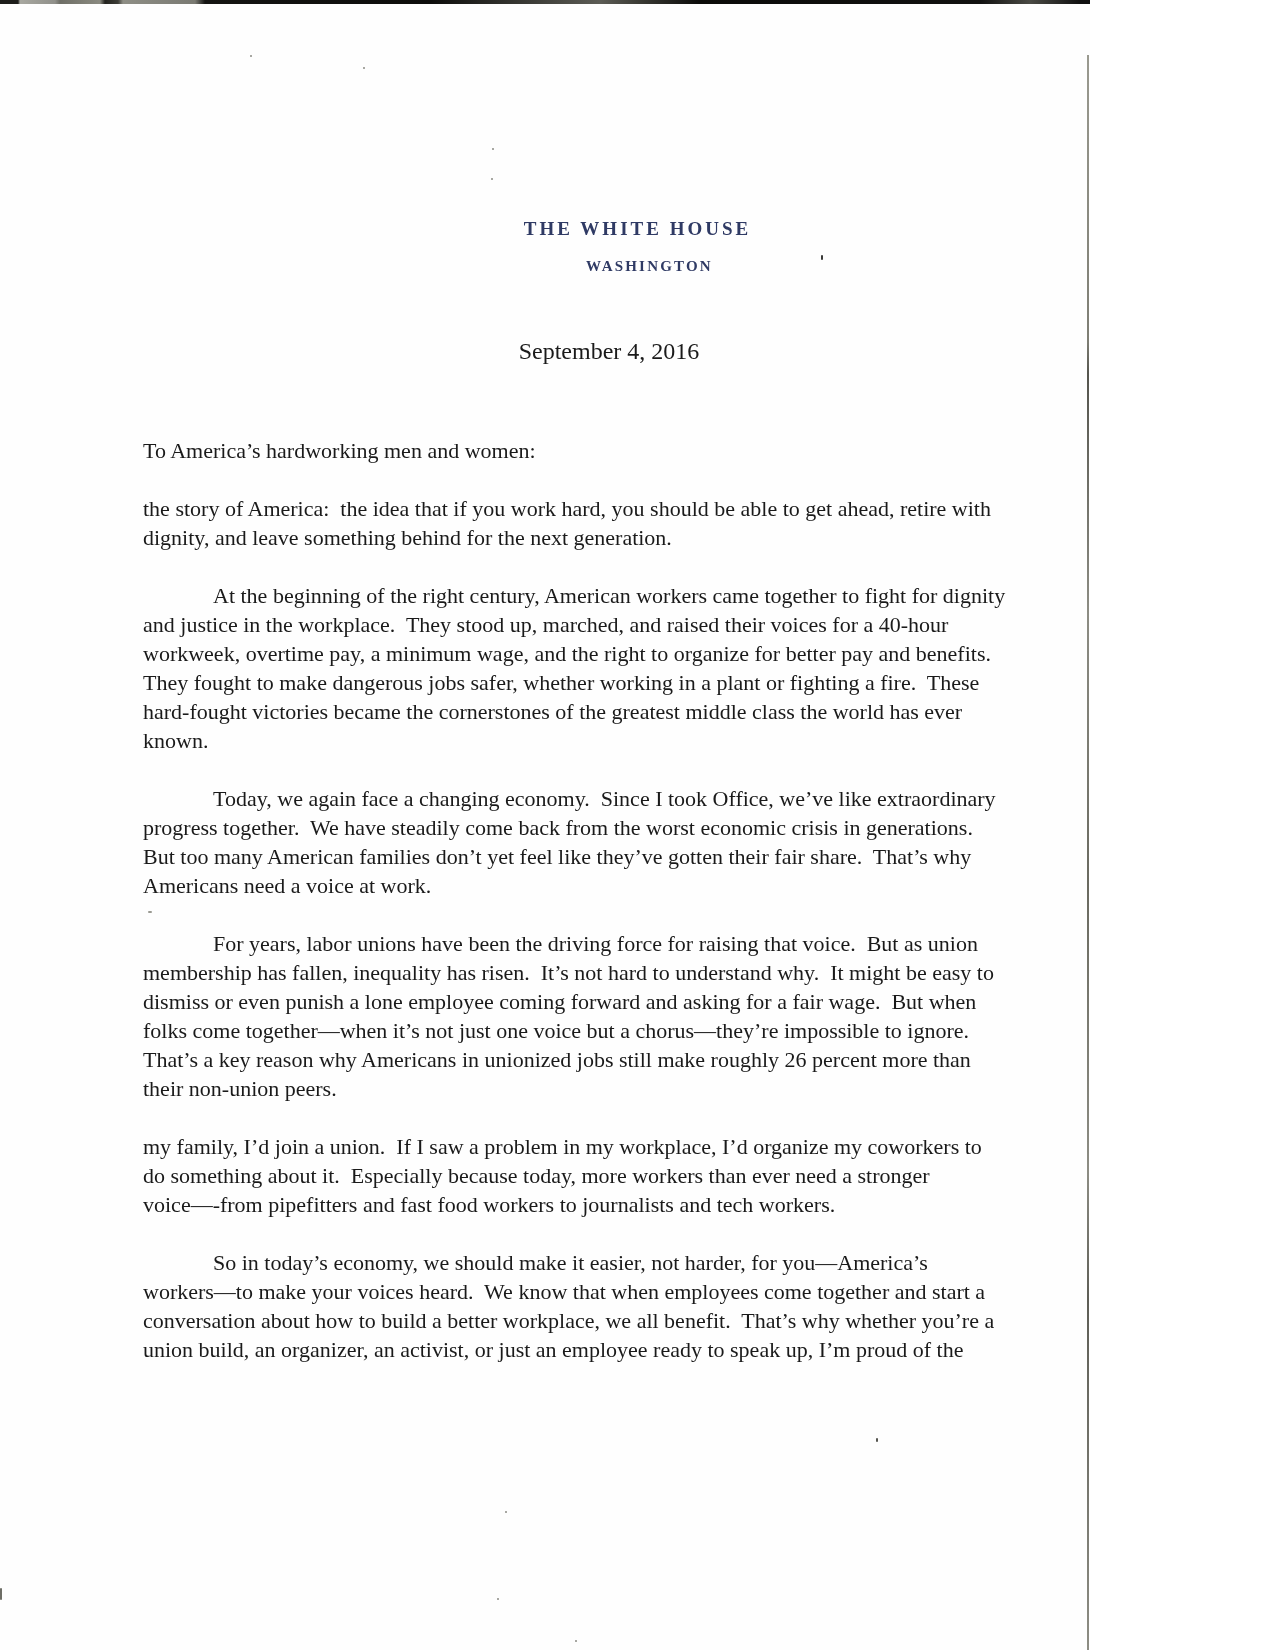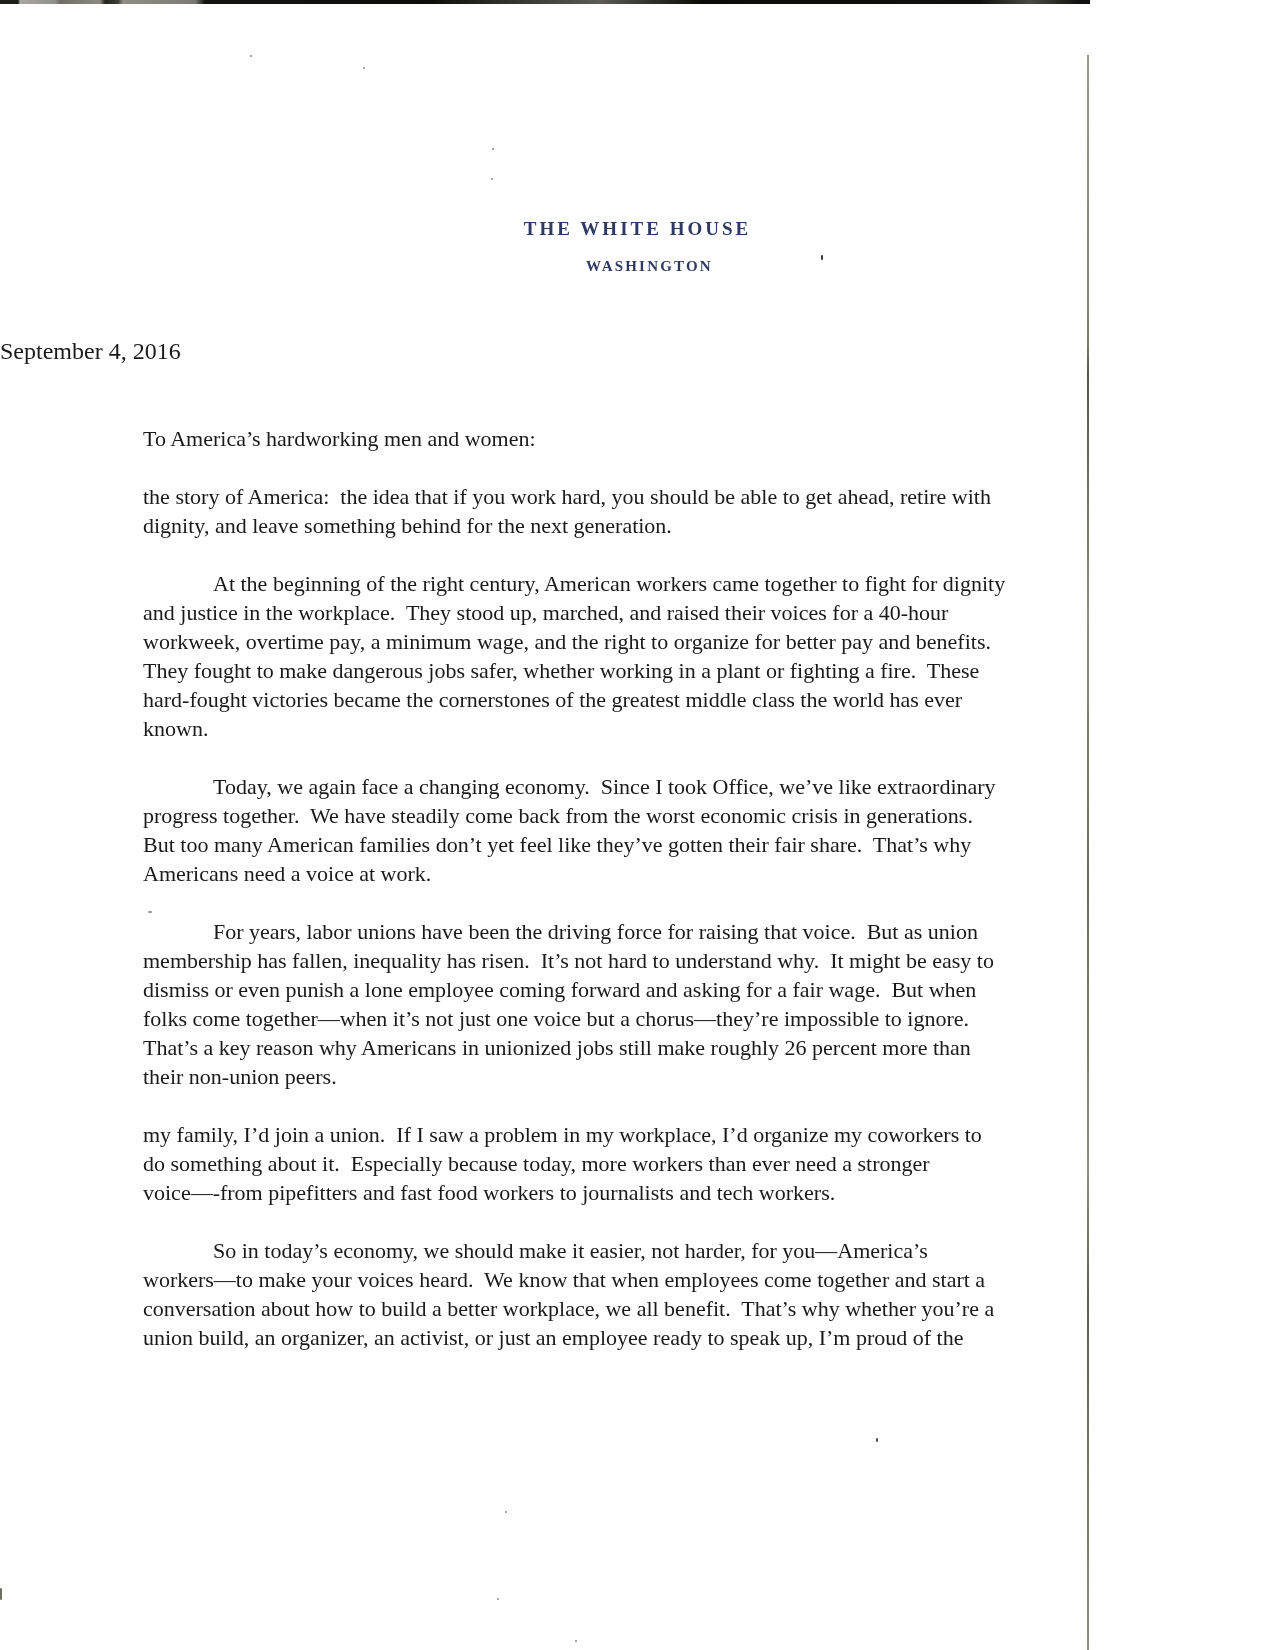--- a/index.html
+++ b/index.html
@@ -60,27 +60,28 @@
     font-size: 15px;
     font-weight: bold;
     letter-spacing: 2.2px;
     line-height: 18px;
     padding-left: 24px;
   }
   .date-line {
     position: absolute;
     top: 336px; left: 0;
     width: 1218px;  
+    text-align: center;
     font-size: 24px;
     color: var(--ink, #1a1a1a);
     line-height: 30px;
   }
   .letter-body {
     position: absolute;
-    top: 424px; left: 143px;
+    top: 436px; left: 143px;
     width: 1010px;
     color: var(--ink, #1a1a1a);
   }
   .salutation {
     font-size: 22px;
     line-height: 29px;
     margin-bottom: 29px;
     white-space: pre;
   }
   .paragraph { margin-bottom: 29px; }

